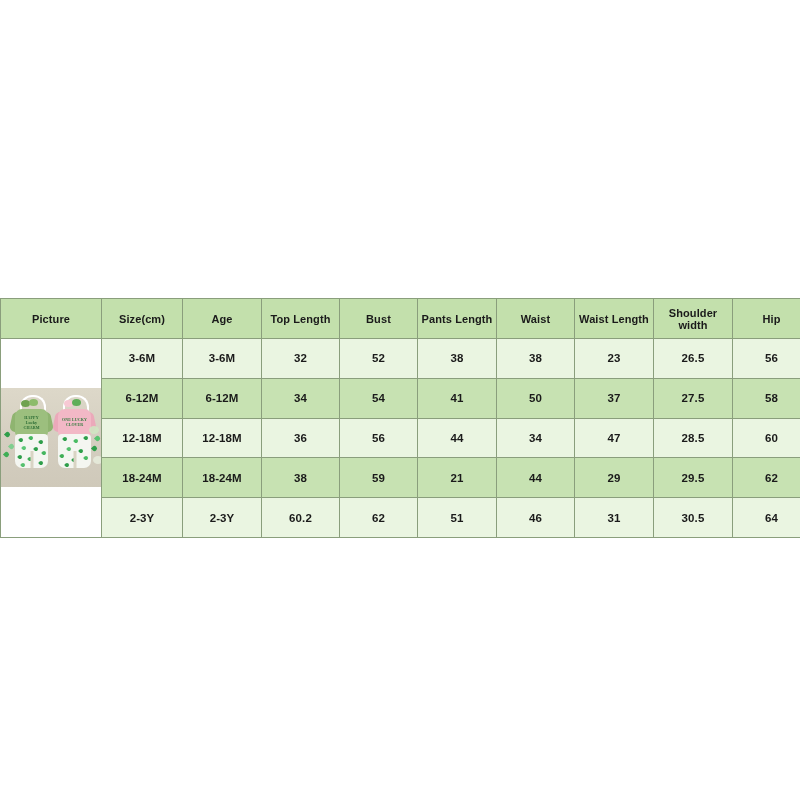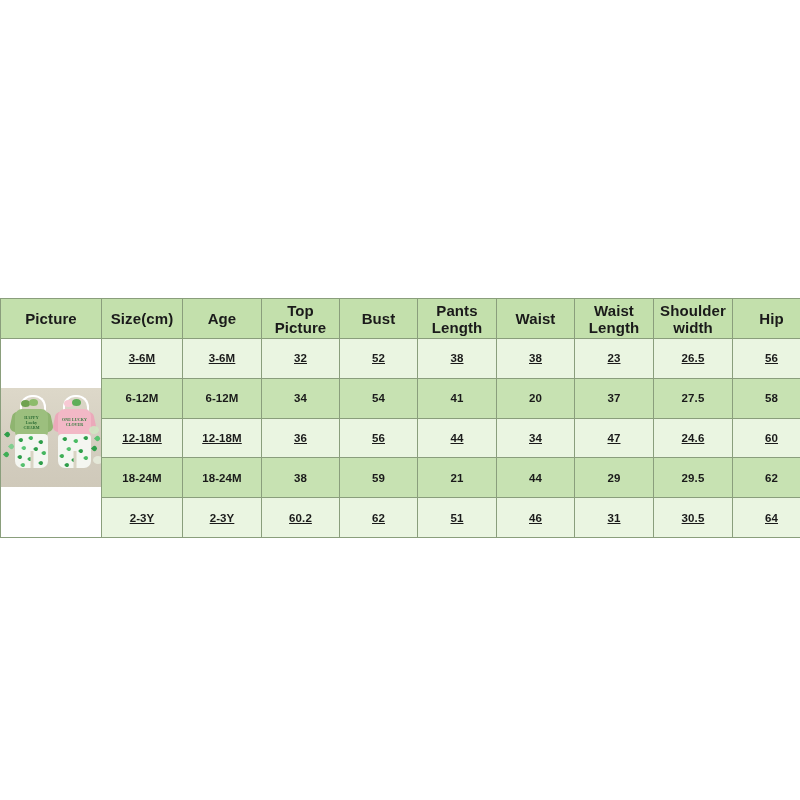--- a/index.html
+++ b/index.html
@@ -38,26 +38,25 @@
     vertical-align: middle;
     font-size: 11.5px;
     font-weight: bold;
     color: #1a1a1a;
     padding: 0;
     height: 38.8px;
     letter-spacing: 0.1px;
   }
   table.size-chart thead th {
     background: #c3e0ac;
-    font-size: 15px;
+    font-size: 11px;
     height: 39px;
   }
   table.size-chart tbody tr.row-light td {
     background: #eaf5e1;
-    text-decoration: underline;
   }
   table.size-chart tbody tr.row-dark td {
     background: #c7e2b2;
   }
   
   td.picture-cell {
     background: #ffffff !important;
     padding: 0;
     vertical-align: top;
     border: 1px solid #8a9e7c;
@@ -150,21 +149,21 @@
 
 <div id="page">
 
   <div id="size-chart-wrap">
     <table class="size-chart">
       <thead>
         <tr>
           <th style="width:100px">Picture</th>
           <th style="width:80px">Size(cm)</th>
           <th style="width:78px">Age</th>
-          <th style="width:77px">Top Picture</th>
+          <th style="width:77px">Top Length</th>
           <th style="width:77px">Bust</th>
           <th style="width:78px">Pants Length</th>
           <th style="width:77px">Waist</th>
           <th style="width:78px">Waist Length</th>
           <th style="width:78px">Shoulder width</th>
           <th style="width:77px">Hip</th>
         </tr>
       </thead>
       <tbody>
 
@@ -237,35 +236,35 @@
           <td>26.5</td>
           <td>56</td>
         </tr>
 
         <tr class="row-dark">
           <td>6-12M</td>
           <td>6-12M</td>
           <td>34</td>
           <td>54</td>
           <td>41</td>
-          <td>20</td>
+          <td>50</td>
           <td>37</td>
           <td>27.5</td>
           <td>58</td>
         </tr>
 
         <tr class="row-light">
           <td>12-18M</td>
           <td>12-18M</td>
           <td>36</td>
           <td>56</td>
           <td>44</td>
           <td>34</td>
           <td>47</td>
-          <td>24.6</td>
+          <td>28.5</td>
           <td>60</td>
         </tr>
 
         <tr class="row-dark">
           <td>18-24M</td>
           <td>18-24M</td>
           <td>38</td>
           <td>59</td>
           <td>21</td>
           <td>44</td>

